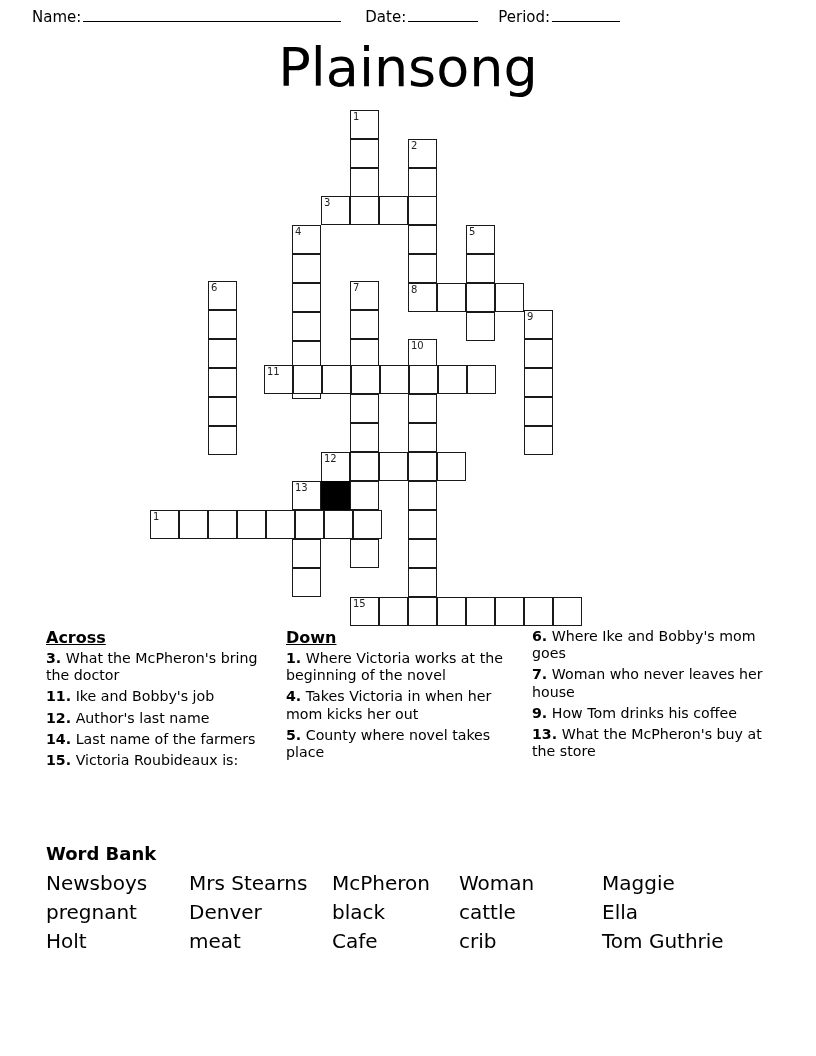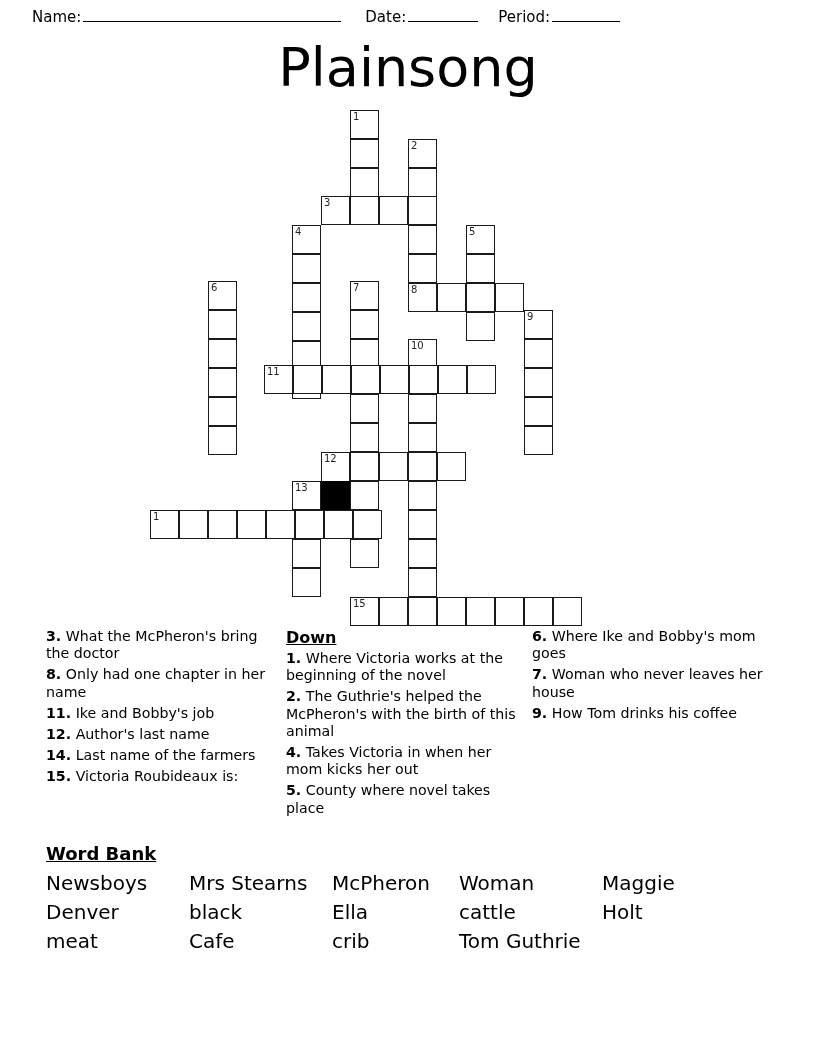--- a/index.html
+++ b/index.html
@@ -67,21 +67,21 @@
     margin:0 0 3px 0; line-height:19px;
   }
   .clue {
     font-size:14.2px; line-height:17.2px; margin:0 0 4px 0;
   }
   .clue b { font-weight:bold; }
 
   
   #wordbank { position:absolute; left:46px; top:843px; width:740px; }
   .wb-head {
-    font-size:18px; font-weight:bold; text-decoration:underline;
+    font-size:18px; font-weight:bold; 
     line-height:22px; margin:0 0 4px 0;
   }
   .wb-grid { display:grid; grid-template-columns:143px 143px 127px 143px 180px; }
   .wb-cell { font-size:20px; line-height:29px; white-space:nowrap; }
 </style>
 </head>
 <body>
 
 <div class="hdr">
   <span class="fld">
@@ -212,58 +212,59 @@
     <div class="cell" style="left: 408px; top: 597px; width: 29px; height: 29px;"></div>
     <div class="cell" style="left: 437px; top: 597px; width: 29px; height: 29px;"></div>
     <div class="cell" style="left: 466px; top: 597px; width: 29px; height: 29px;"></div>
     <div class="cell" style="left: 495px; top: 597px; width: 29px; height: 29px;"></div>
     <div class="cell" style="left: 524px; top: 597px; width: 29px; height: 29px;"></div>
     <div class="cell" style="left: 553px; top: 597px; width: 29px; height: 29px;"></div>
   </div>
 
 <div id="clues">
   <div class="clue-col col1">
+    <div class="clue-head">Across</div>
     <div>
         <div class="clue"><b>3.</b><span> What the McPheron's bring the doctor</span></div>
-        <div class="clue"><b>8.</b><span> Only had one chapter in her name</span></div>
         <div class="clue"><b>11.</b><span> Ike and Bobby's job</span></div>
         <div class="clue"><b>12.</b><span> Author's last name</span></div>
         <div class="clue"><b>14.</b><span> Last name of the farmers</span></div>
         <div class="clue"><b>15.</b><span> Victoria Roubideaux is:</span></div>
       </div>
   </div>
   <div class="clue-col col2">
     <div class="clue-head">Down</div>
     <div>
         <div class="clue"><b>1.</b><span> Where Victoria works at the beginning of the novel</span></div>
-        <div class="clue"><b>2.</b><span> The Guthrie's helped the McPheron's with the birth of this animal</span></div>
         <div class="clue"><b>4.</b><span> Takes Victoria in when her mom kicks her out</span></div>
         <div class="clue"><b>5.</b><span> County where novel takes place</span></div>
       </div>
   </div>
   <div class="clue-col col3">
     <div>
         <div class="clue"><b>6.</b><span> Where Ike and Bobby's mom goes</span></div>
         <div class="clue"><b>7.</b><span> Woman who never leaves her house</span></div>
         <div class="clue"><b>9.</b><span> How Tom drinks his coffee</span></div>
+        <div class="clue"><b>13.</b><span> What the McPheron's buy at the store</span></div>
       </div>
   </div>
 </div>
 
 <div id="wordbank">
   <div class="wb-head">Word Bank</div>
   <div class="wb-grid">
       <div class="wb-cell">Newsboys</div>
       <div class="wb-cell">Mrs Stearns</div>
       <div class="wb-cell">McPheron</div>
       <div class="wb-cell">Woman</div>
       <div class="wb-cell">Maggie</div>
+      <div class="wb-cell">pregnant</div>
       <div class="wb-cell">Denver</div>
       <div class="wb-cell">black</div>
+      <div class="wb-cell">cattle</div>
       <div class="wb-cell">Ella</div>
-      <div class="wb-cell">cattle</div>
       <div class="wb-cell">Holt</div>
       <div class="wb-cell">meat</div>
       <div class="wb-cell">Cafe</div>
       <div class="wb-cell">crib</div>
       <div class="wb-cell">Tom Guthrie</div>
     </div>
 </div>
 
 </body></html>

